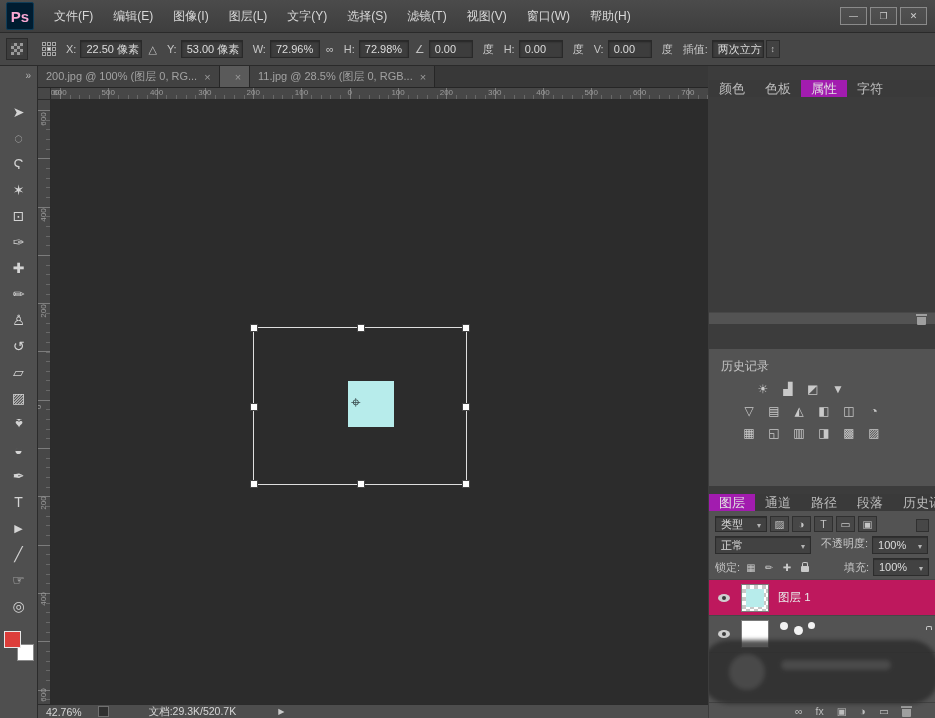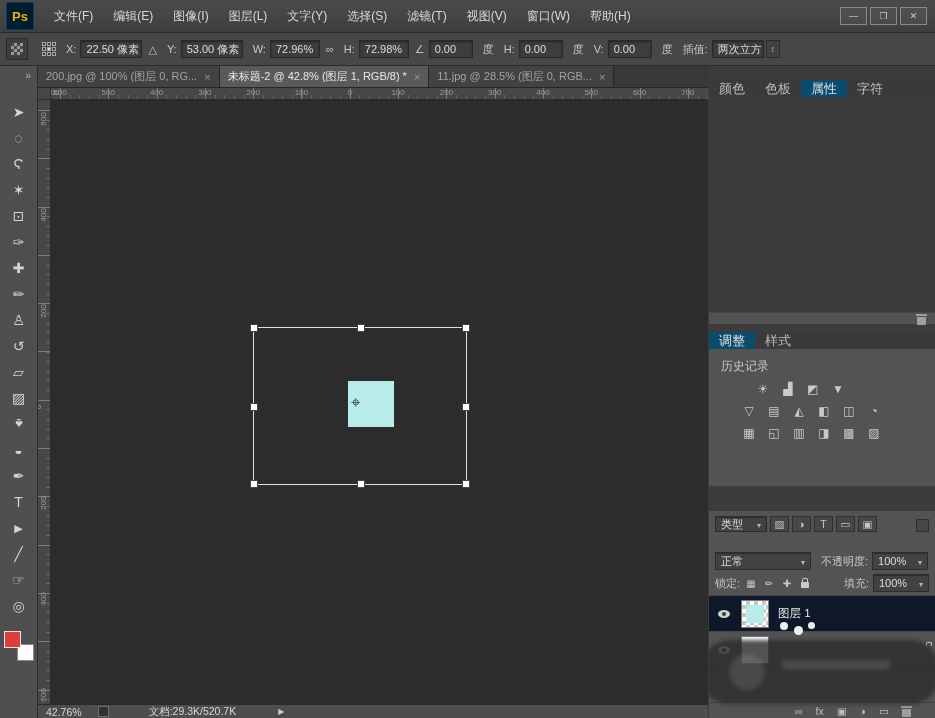--- a/index.html
+++ b/index.html
@@ -2,21 +2,21 @@
 <html><head>
 <meta charset="utf-8">
 <style>
   html,body{margin:0;padding:0;background:#222}
   .app{position:relative;width:935px;height:718px;overflow:hidden;background:#3c3c3c;
        font-family:"Liberation Sans","DejaVu Sans",sans-serif;user-select:none}
 
   
   .menubar{position:absolute;left:0;top:0;width:935px;height:33px;background:linear-gradient(#4b4b4b,#3e3e3e);
            border-bottom:1px solid #2a2a2a;display:flex;align-items:center;box-sizing:border-box}
-  .pslogo{width:26px;height:26px;margin:0 10px 0 6px;background:#001c30;color:#eab308;font-size:13px;font-weight:bold;
+  .pslogo{width:26px;height:26px;margin:0 10px 0 6px;background:#001c30;color:#f9a8d4;font-size:15px;font-weight:bold;
           display:flex;align-items:center;justify-content:center;border:1px solid #0f3c57;border-radius:2px}
   .menu{color:#d8d8d8;font-size:12px;padding:0 10px;line-height:32px;white-space:nowrap}
   .wctrls{margin-left:auto;display:flex;gap:3px;margin-right:8px}
   .wc{width:25px;height:16px;border:1px solid #8a8a8a;color:#cfcfcf;font-size:9px;display:flex;align-items:center;justify-content:center;background:rgba(255,255,255,.05)}
 
   
   .optionsbar{position:absolute;left:0;top:33px;width:935px;height:33px;background:#474747;border-bottom:1px solid #2a2a2a;
               display:flex;align-items:center;font-size:11px;box-sizing:border-box}
   .presetbox{width:20px;height:20px;margin-left:6px;background:#3d3d3d;border:1px solid #2b2b2b;display:flex;align-items:center;justify-content:center}
   .presetbox i{width:12px;height:12px;background:repeating-conic-gradient(#9a9a9a 0 25%,#474747 0 50%) 0 0/6px 6px;display:block}
@@ -75,55 +75,55 @@
              display:flex;align-items:center;font-size:10.5px;color:#d6d6d6;box-sizing:border-box}
   .statusbar .zoom{margin-left:8px}
   .sicon{width:11px;height:11px;background:#303030;border:1px solid #707070;margin-left:16px;box-sizing:border-box}
   .statusbar .doc{margin-left:40px}
   .statusbar .exp{margin-left:42px;font-size:8px;color:#c9c9c9}
 
   
   .rpanel{position:absolute;left:709px;top:66px;width:226px;height:652px;background:#3c3c3c}
   .ptabs{position:absolute;left:0;width:226px;height:17px;background:#3a3a3a;display:flex}
   .ptab{padding:0 10px;display:flex;align-items:center;font-size:13px;color:#bcbcbc;height:17px;white-space:nowrap}
-  .ptab.active{background:#0c4a6e;color:#e2e2e2}
+  .ptab.active{background:#a21caf;color:#e2e2e2}
   .g1tabs{top:14px}.g2tabs{top:266px}.g3tabs{top:428px}
   .g1body{position:absolute;left:0;top:31px;width:226px;height:215px;background:#535353}
   .noprop{padding:10px 12px;font-size:12px;color:#b8b8b8}
   .g1foot{position:absolute;left:0;top:246px;width:226px;height:12px;background:#535353;border-top:1px solid #474747;
           display:flex;justify-content:flex-end;align-items:flex-start;padding-right:9px;box-sizing:border-box}
   .g2body{position:absolute;left:0;top:283px;width:226px;height:137px;background:#535353}
   .addadj{padding:9px 12px 6px;font-size:12px;color:#c4c4c4}
   .adjrow{display:flex;gap:5px;padding-left:44px;margin-bottom:6px}
   .adjrow.wide{padding-left:30px}
   .adj{width:20px;height:16px;display:flex;align-items:center;justify-content:center;color:#c9c9c9;font-size:12px}
   .g3body{position:absolute;left:0;top:445px;width:226px;height:207px;background:#535353;overflow:hidden}
   .frow{display:flex;align-items:flex-end;height:18px;margin:3px 6px 0}
   .dd{height:18px;background:#424242;border:1px solid #2c2c2c;display:flex;align-items:center;padding:0 5px;font-size:11px;color:#ddd;
       box-shadow:inset 0 1px 1px rgba(0,0,0,.3);box-sizing:border-box}
   .chev::before{content:"▾";font-size:8px;color:#b5b5b5}
   .chev{margin-left:auto;padding-left:4px}
   .kindd{width:52px;height:16px}
   .fbtn{width:19px;height:16px;margin-left:3px;background:#474747;border:1px solid #303030;color:#c6c6c6;font-size:10.5px;
         display:flex;align-items:center;justify-content:center;box-sizing:border-box}
   .ftoggle{width:13px;height:13px;margin-left:auto;background:#474747;border:1px solid #303030;box-sizing:border-box}
-  .brow{display:flex;align-items:center;height:18px;margin:20px 6px 0;font-size:11px;color:#c6c6c6}
+  .brow{display:flex;height:18px;margin:4px 6px 0;font-size:11px;color:#c6c6c6}
   .blendd{width:96px}
   .opd{width:56px;margin-left:4px}
   .lrow{display:flex;align-items:center;height:18px;margin:4px 6px 0;font-size:11px;color:#c6c6c6}
   .lico{display:flex;align-items:center;justify-content:center;width:14px;color:#c9c9c9;font-size:10px;margin-left:4px}
   .csslock{width:8px;height:6px;background:#c9c9c9;border-radius:1px;position:relative;margin-top:4px}
   .csslock::before{content:"";position:absolute;left:1px;top:-4px;width:4px;height:3px;border:1px solid #c9c9c9;border-bottom:none;border-radius:2px 2px 0 0}
   .trash{position:relative;width:9px;height:8px;background:#9f9f9f;border-radius:0 0 1px 1px;margin-top:4px}
   .trash::before{content:"";position:absolute;left:-1px;top:-3px;width:11px;height:2px;background:#9f9f9f}
   .eye{width:12px;height:8px;border-radius:50%;background:#d0d0d0;position:relative}
   .eye::after{content:"";position:absolute;left:4px;top:2px;width:4px;height:4px;border-radius:50%;background:#3a3a3a}
   .layerrow{height:37px;display:flex;align-items:center;border-bottom:1px solid #474747;position:relative;padding:0 6px;box-sizing:border-box;margin-top:0}
   .layerrow.first{margin-top:3px;border-top:1px solid #474747}
-  .layerrow.sel{background:#0f172a}
+  .layerrow.sel{background:#be185d}
   .eyebox{width:18px;display:flex;justify-content:center;margin-right:8px}
   .lthumb{width:28px;height:28px;border:1px solid #7a7a7a;background:repeating-conic-gradient(#c8c8c8 0 25%,#fff 0 50%) 0 0/8px 8px;
           display:flex;align-items:center;justify-content:center;margin-right:9px;box-sizing:border-box}
   .lthumb .fillc{width:18px;height:18px}
   .lname{font-size:11.5px;color:#e8e8e8}
   .rowlock{position:absolute;right:10px;top:14px}
   .bicons{position:absolute;left:0;bottom:0;width:226px;height:16px;border-top:1px solid #414141;display:flex;align-items:center;
           gap:13px;padding-left:86px;box-sizing:border-box;color:#bdbdbd;font-size:10.5px}
   .wm{position:absolute;left:-8px;top:129px;width:238px;height:64px;border-radius:28px;background:rgba(44,44,44,.82);filter:blur(2px);z-index:5}
   .wm::before{content:"";position:absolute;left:28px;top:14px;width:36px;height:36px;border-radius:50%;background:rgba(200,200,200,.15)}
@@ -192,21 +192,20 @@
     <div class="fld w78">两次立方</div>
     <div class="spinbox">↕</div>
   </div>
 
   <div class="tabbar">
     <div class="dtab">
       <span>200.jpg @ 100% (图层 0, RG...</span>
       <span class="x">×</span>
     </div>
     <div class="dtab active">
-      <span>未标题-2 @ 42.8% (图层 1, RGB/8) *</span>
       <span class="x">×</span>
     </div>
     <div class="dtab">
       <span>11.jpg @ 28.5% (图层 0, RGB...</span>
       <span class="x">×</span>
     </div>
   </div>
 
   <div class="leftrail">
     <span class="railchev">»</span>
@@ -293,24 +292,20 @@
     <div class="ptabs g1tabs">
       <span class="ptab">颜色</span>
       <span class="ptab">色板</span>
       <span class="ptab active">属性</span>
       <span class="ptab">字符</span>
     </div>
     <div class="g1foot">
       <span class="trash"></span>
     </div>
 
-    <div class="ptabs g2tabs">
-      <span class="ptab active">调整</span>
-      <span class="ptab">样式</span>
-    </div>
     <div class="g2body">
       <div class="addadj">历史记录</div>
       <div class="adjrow">
         <span class="adj">☀</span>
         <span class="adj">▟</span>
         <span class="adj">◩</span>
         <span class="adj">▼</span>
       </div>
       <div class="adjrow wide">
         <span class="adj">▽</span>
@@ -323,20 +318,27 @@
       <div class="adjrow wide">
         <span class="adj">▦</span>
         <span class="adj">◱</span>
         <span class="adj">▥</span>
         <span class="adj">◨</span>
         <span class="adj">▩</span>
         <span class="adj">▨</span>
       </div>
     </div>
 
+    <div class="ptabs g3tabs">
+      <span class="ptab active">图层</span>
+      <span class="ptab">通道</span>
+      <span class="ptab">路径</span>
+      <span class="ptab">段落</span>
+      <span class="ptab">历史记录</span>
+    </div>
 
     <div class="g3body">
       <div class="frow">
         <div class="dd kindd">
           <span>类型</span>
           <span class="chev"></span>
         </div>
         <span class="fbtn">▨</span>
         <span class="fbtn">◑</span>
         <span class="fbtn">T</span>

